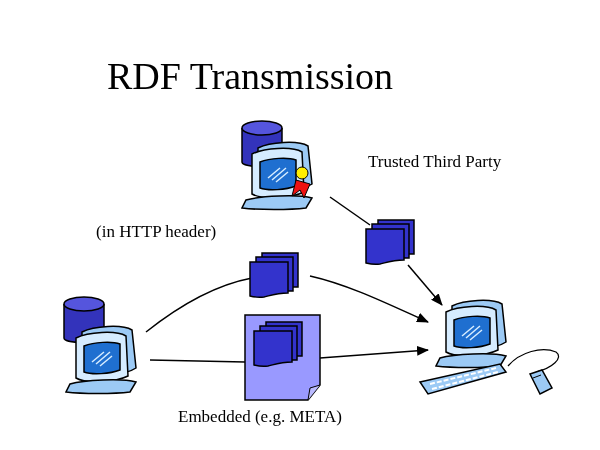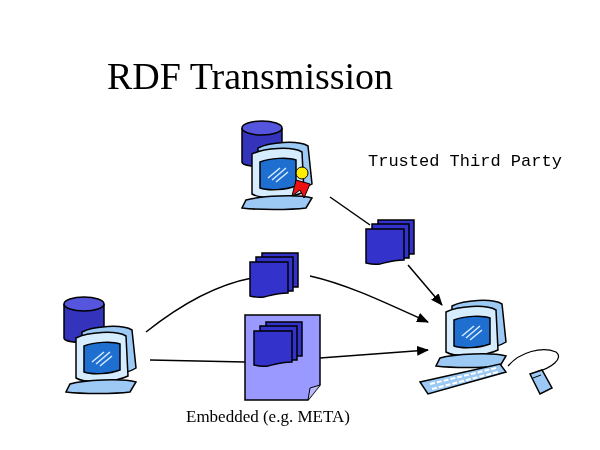--- a/index.html
+++ b/index.html
@@ -1,34 +1,35 @@
 <!DOCTYPE html>
 <html><head>
   <meta charset="utf-8">
   <style>
     html, body { margin: 0; padding: 0; background: #ffffff; }
     body { width: 600px; height: 450px; position: relative; overflow: hidden;
            font-family: "Liberation Serif", "DejaVu Serif", serif; color: #000; }
     .title { position: absolute; left: 0; top: 52px; width: 500px; text-align: center;
              font-size: 38px; line-height: 48px; }
     .label { position: absolute; font-size: 17px; line-height: 21px; text-align: center; white-space: nowrap; }
-    #lbl-ttp { left: 368px; top: 151px; font-family: Liberation Mono, monospace; }
+    #lbl-ttp { left: 368px; top: 151px; }
     #lbl-assoc { left: 96px; top: 221px; }
-    #lbl-embed { left: 186px; top: 406px; }
+    #lbl-embed { left: 178px; top: 406px; }
     svg.diagram { position: absolute; left: 0; top: 0; }
   </style>
 </head>
 <body>
 
 <div class="title">RDF Transmission</div>
 
 <div class="label" id="lbl-ttp">
   <div>Trusted Third Party</div>
 </div>
 <div class="label" id="lbl-assoc">
+  <div>(in HTTP header)</div>
 </div>
 <div class="label" id="lbl-embed">
   <div>Embedded (e.g. META)</div>
 </div>
 
 <svg class="diagram" width="600" height="450" viewBox="0 0 600 450">
   <defs>
     <marker id="arrowhead" markerWidth="12" markerHeight="10" refX="11" refY="5" orient="auto" markerUnits="userSpaceOnUse">
       <path d="M0,0 L12,5 L0,10 Z" fill="#000"></path>
     </marker>

